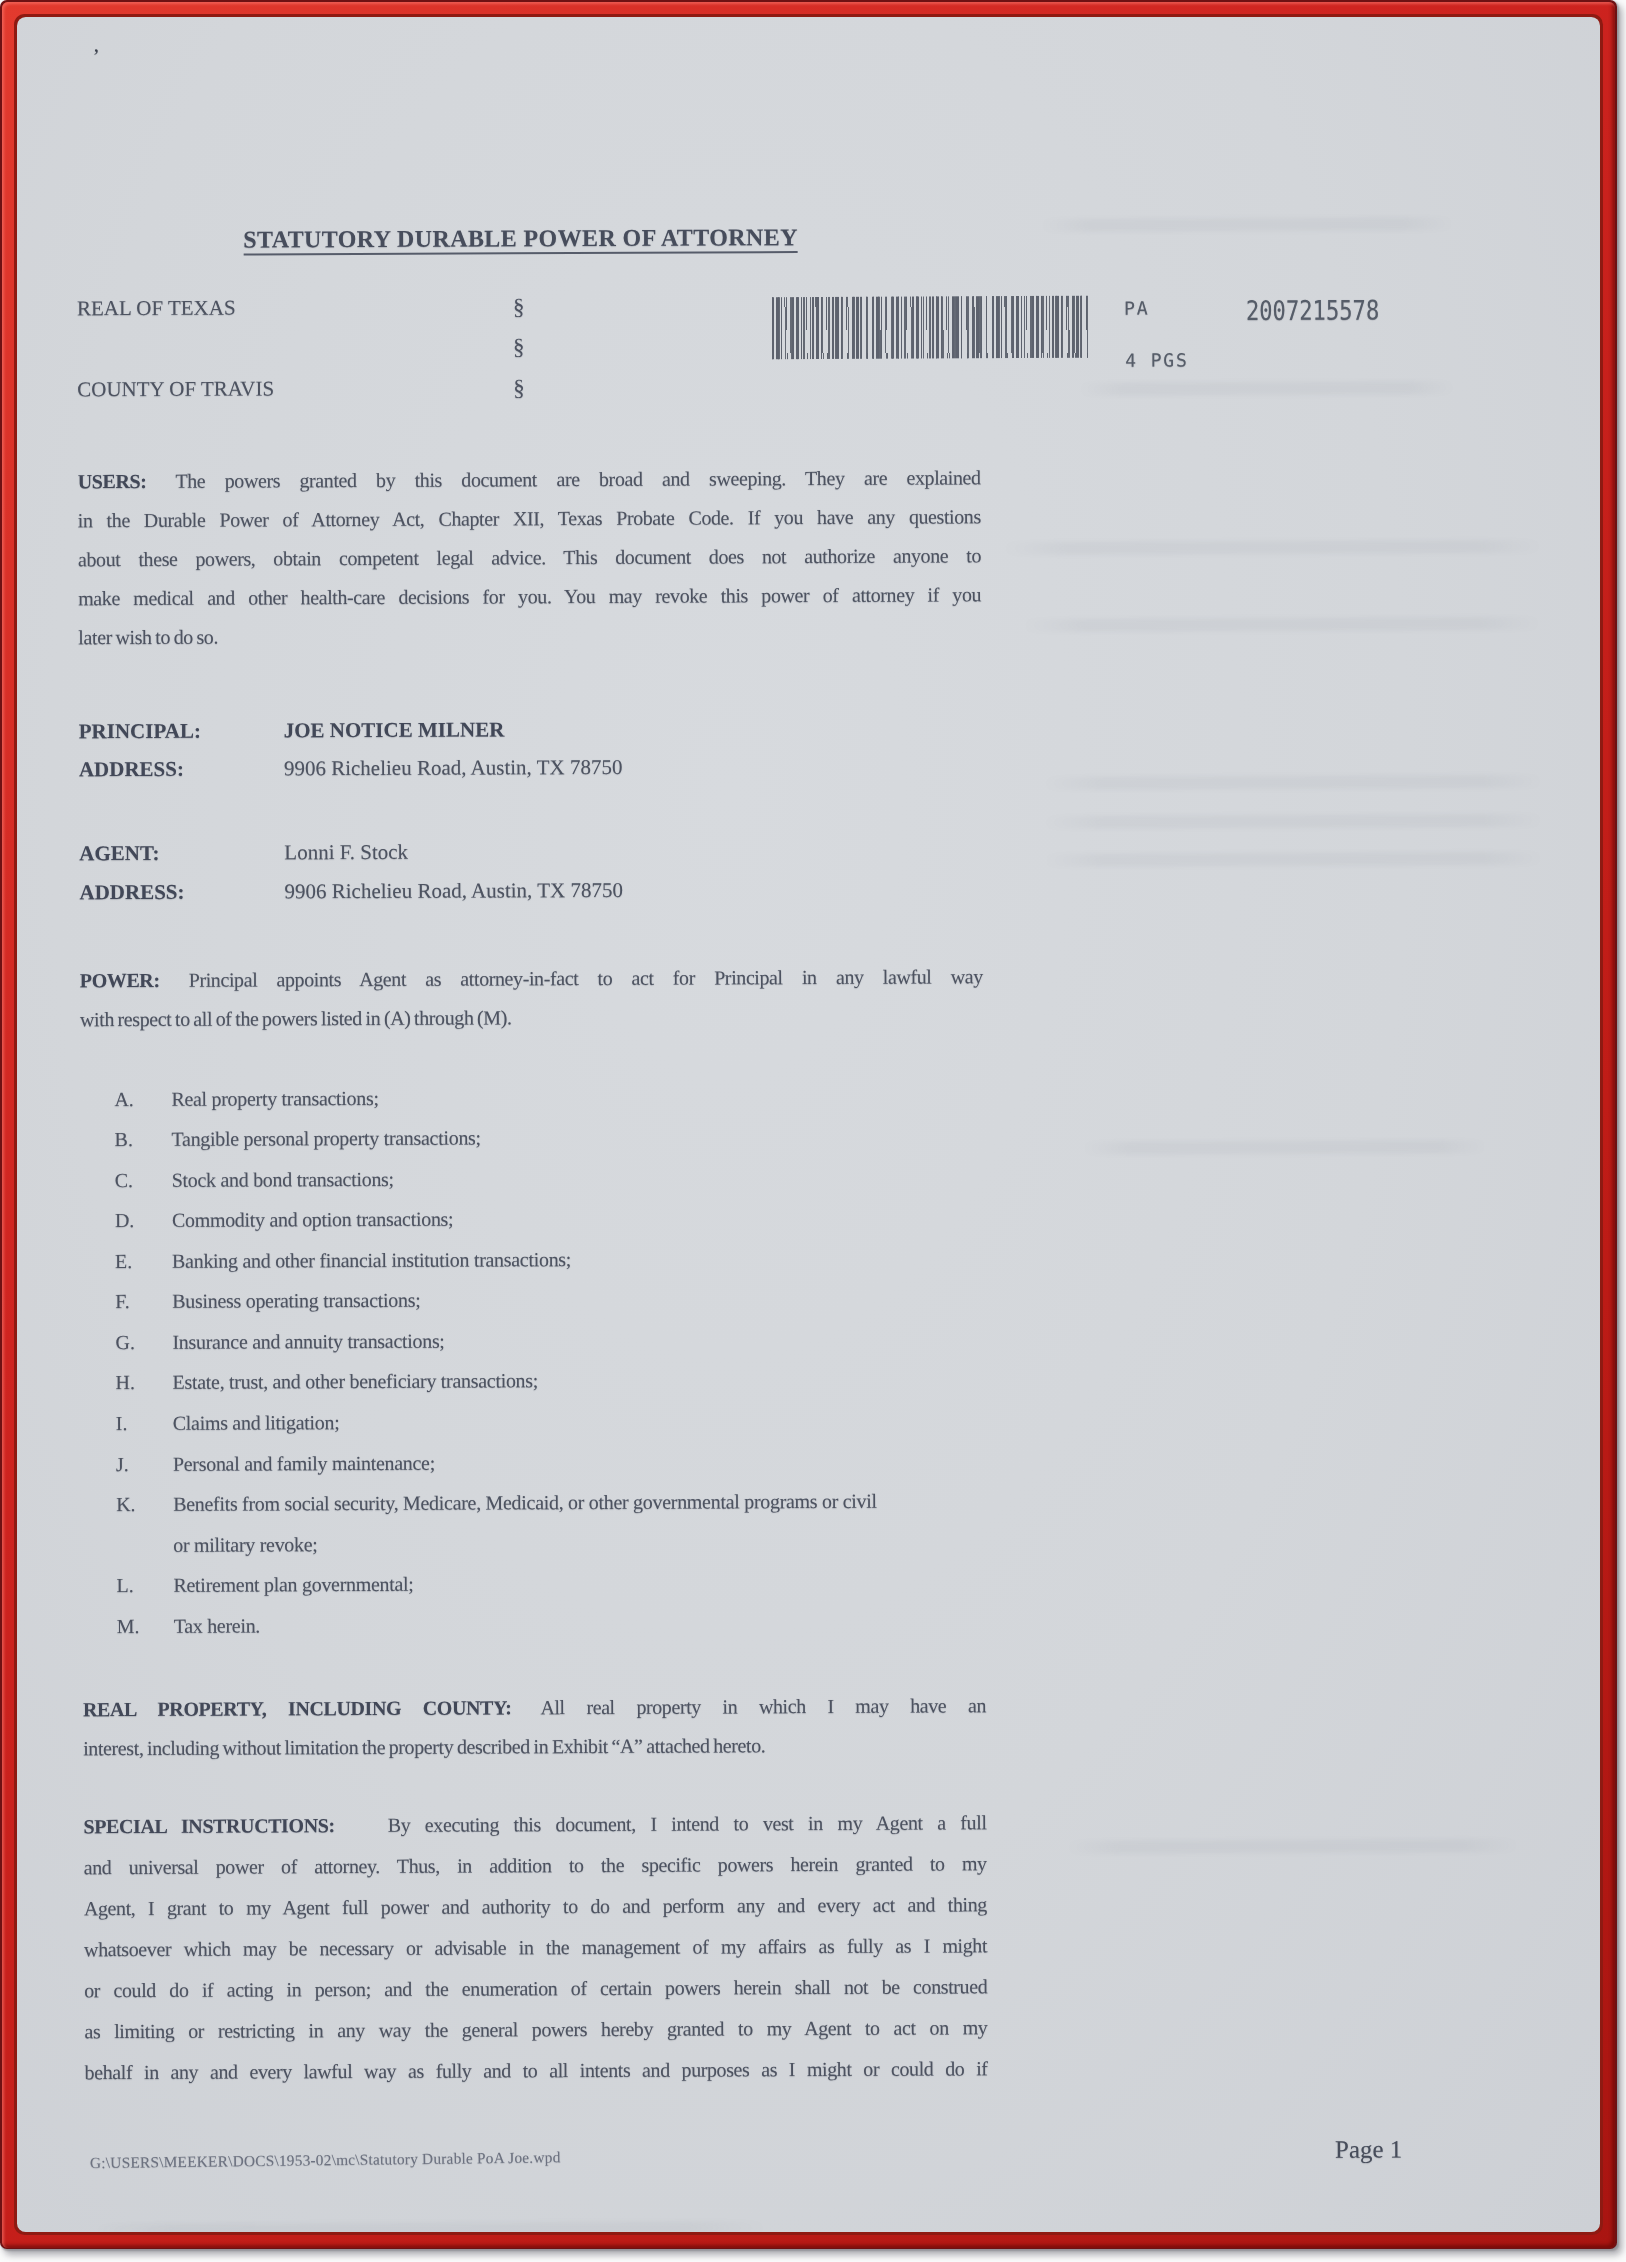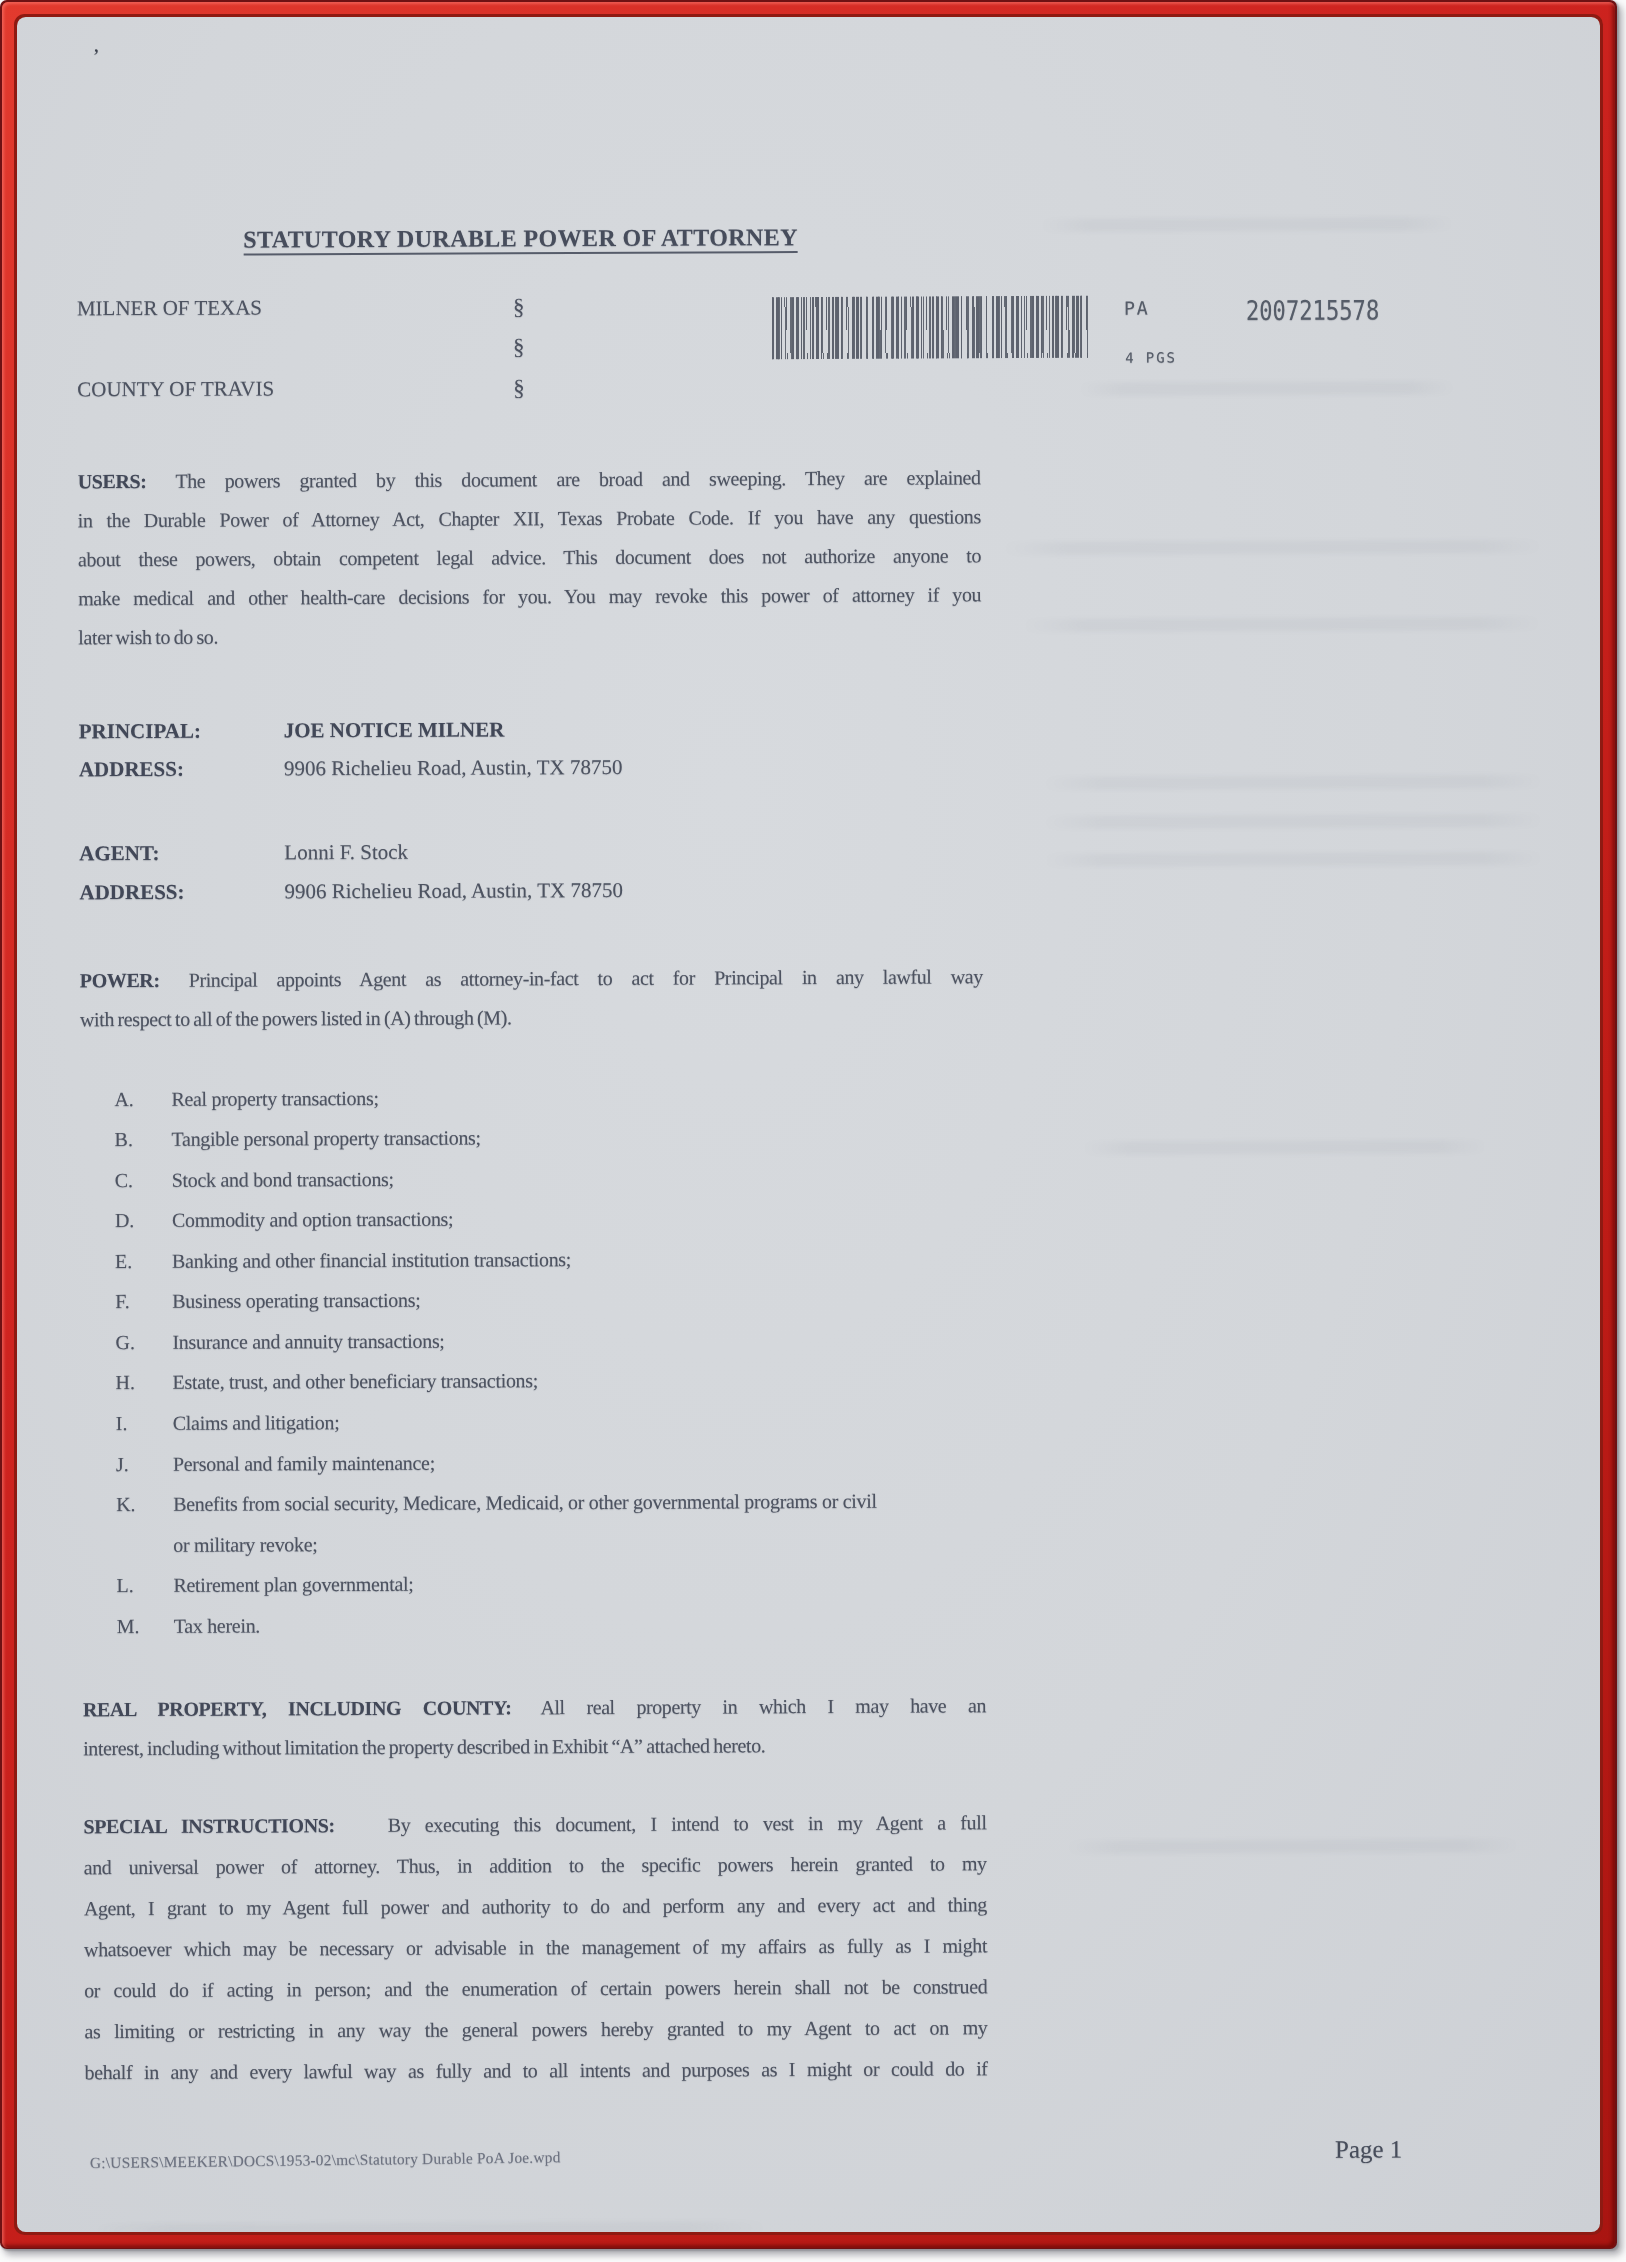--- a/index.html
+++ b/index.html
@@ -34,21 +34,21 @@
   .sect{position:absolute;left:436px;top:0;font-size:23px;}
 
   
   .barcode{left:775px;top:297px;width:317px;height:62px;opacity:.82;
     background-image:
       repeating-linear-gradient(90deg,#434956 0 1.9px,transparent 1.9px 3.9px,#434956 3.9px 6.8px,transparent 6.8px 8.7px,#434956 8.7px 9.7px,transparent 9.7px 14.5px,#434956 14.5px 15.4px,transparent 15.4px 20px),
       repeating-linear-gradient(90deg,rgba(61,67,80,.9) 0 1px,transparent 1px 5.8px,rgba(61,67,80,.9) 5.8px 7.7px,transparent 7.7px 12.6px);}
   .stamp{font-family:"DejaVu Sans Mono",monospace;color:#565d69;}
   .stamp-code{left:1127px;top:299px;font-size:18.3px;letter-spacing:1.9px;}
   .stamp-num{left:1249px;top:297px;font-size:27px;letter-spacing:0;transform:scaleX(.82);transform-origin:left;}
-  .stamp-pgs{left:1128px;top:351px;font-size:14px;letter-spacing:1.9px;}
+  .stamp-pgs{left:1128px;top:351px;font-size:18px;letter-spacing:1.9px;}
 
   
   .para{left:80px;width:903px;font-size:20px;letter-spacing:-0.4px;word-spacing:-1px;}
   .ln{height:39px;line-height:39px;text-align:justify;}
   .lh42 .ln{height:41px;line-height:41px;}
   .ln::after{content:"";display:inline-block;width:100%;height:0;}
   .ln.last{text-align:left;}
   .ln.last::after{content:none;}
   .tab{display:inline-block;width:29px;}
   .tab-wide{display:inline-block;width:53px;}
@@ -82,21 +82,21 @@
         <div class="page">
           <div class="content">
 
             <div class="abs stray">’</div>
 
             <div class="abs title">
               <span>STATUTORY DURABLE POWER OF ATTORNEY</span>
             </div>
 
             <div class="abs venue-row" style="top:285px">
-              <span>MILNER OF TEXAS</span>
+              <span>REAL OF TEXAS</span>
               <span class="sect">§</span>
             </div>
             <div class="abs venue-row" style="top:325px">
               <span class="sect">§</span>
             </div>
             <div class="abs venue-row" style="top:366px">
               <span>COUNTY OF TRAVIS</span>
               <span class="sect">§</span>
             </div>
 

